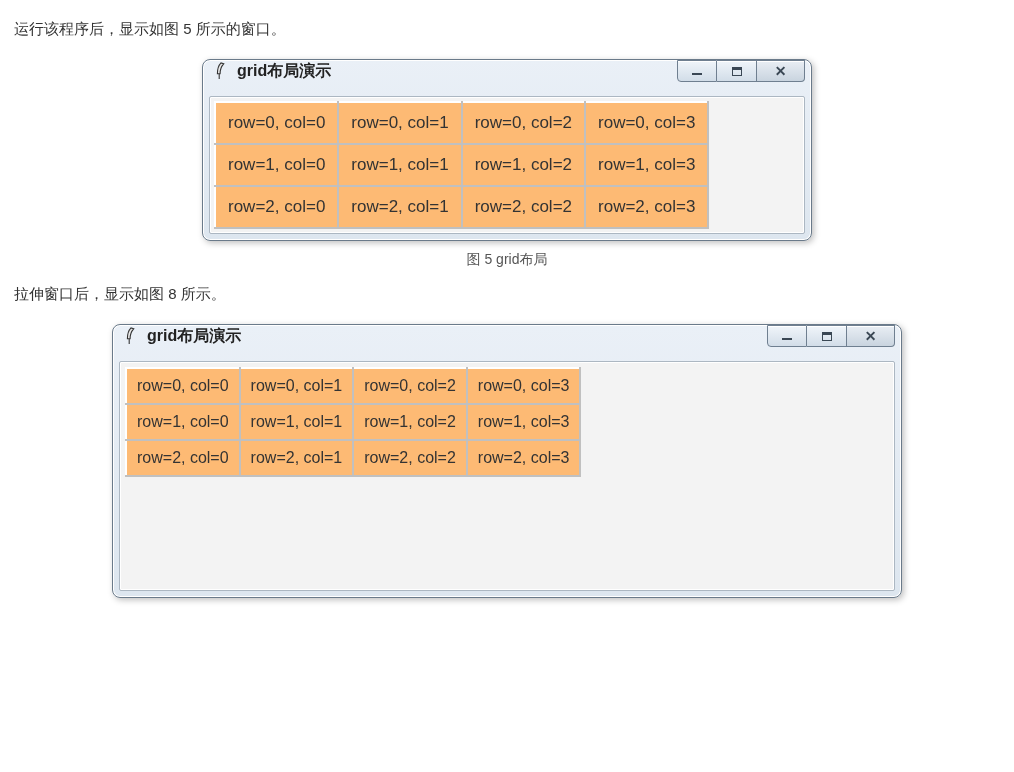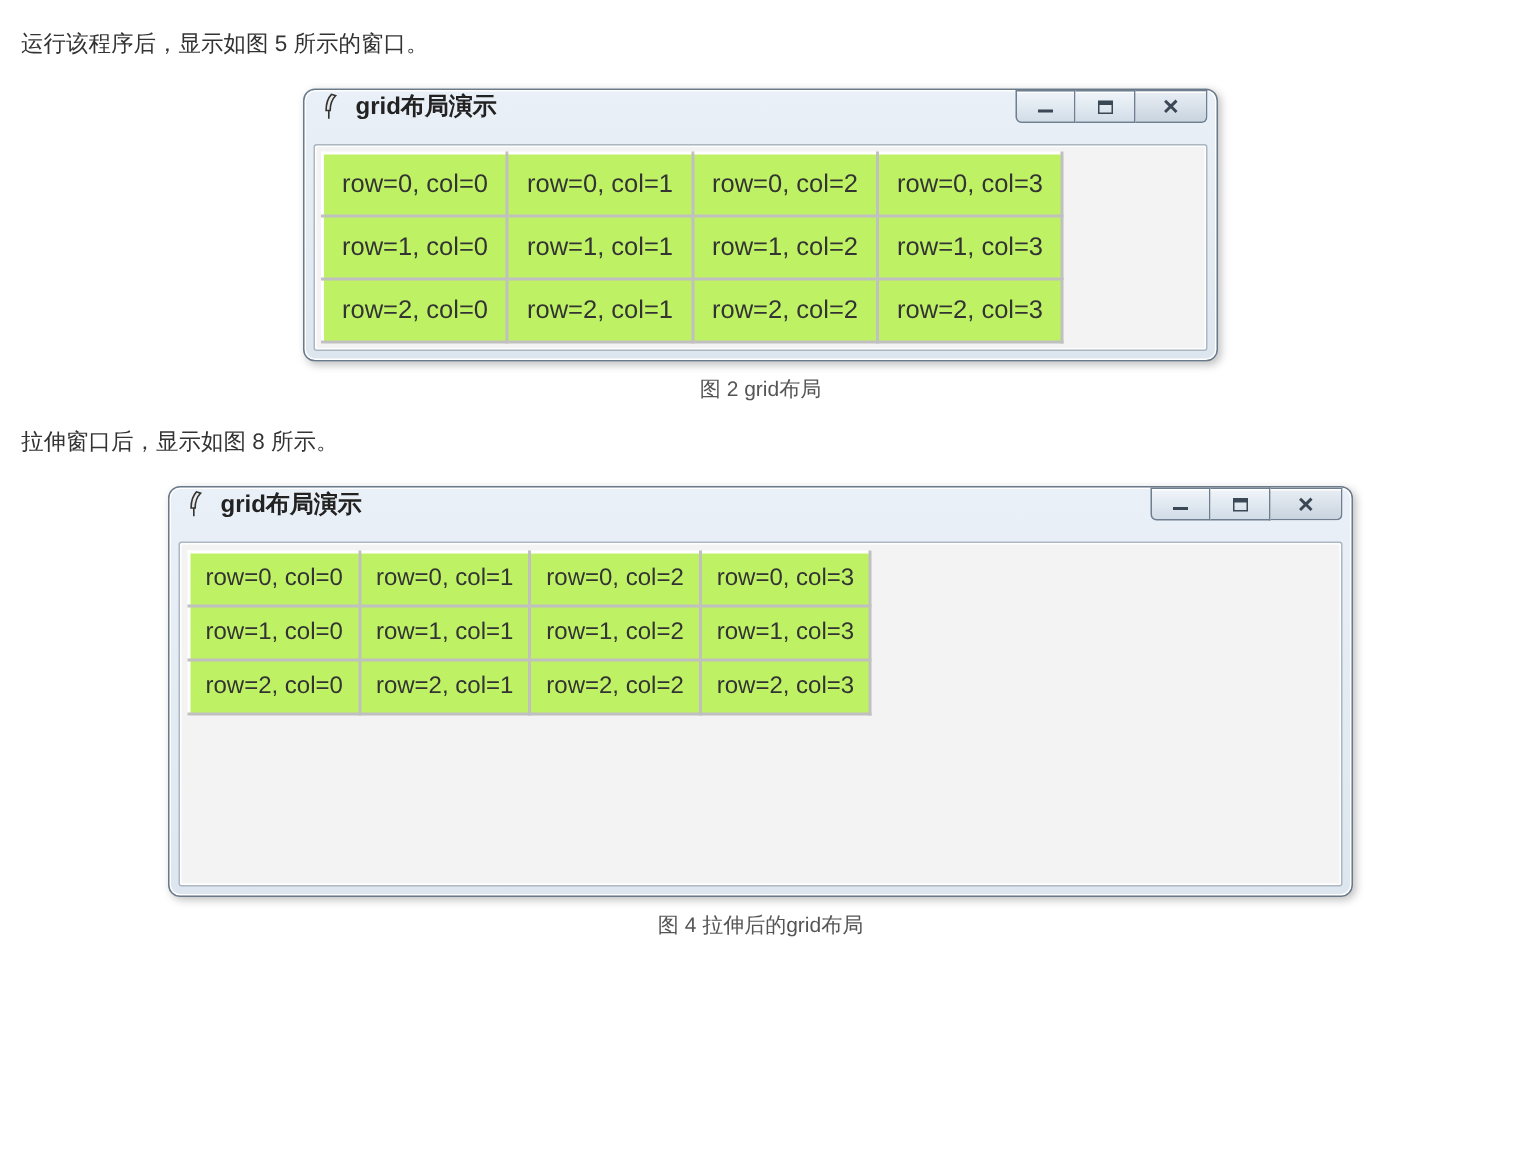--- a/index.html
+++ b/index.html
@@ -78,21 +78,21 @@
       background: #f3f3f3;
       border: 1px solid #acb7c2;
       border-radius: 2px;
       box-shadow: inset 0 0 0 1px #fff;
       padding: 5px;
     }
     .grid-table { border-collapse: collapse; }
     .grid-table td {
       border: 2px solid #c0c0c0;
       border-top-color:#fff; border-left-color:#fff;
-      background: #bef264;
+      background: #fdba74;
       padding: 10px 12px;
       font-size: 17px;
       color: #333;
       text-align: left;
       white-space: nowrap;
     }
     
     .fig3 .win7-window { width: 610px; }
     .fig3 .win7-client { padding: 4px; }
     
@@ -145,21 +145,21 @@
         <tr>
           <td>row=2, col=0</td>
           <td>row=2, col=1</td>
           <td>row=2, col=2</td>
           <td>row=2, col=3</td>
         </tr>
       </tbody>
         </table>
     </div>
   </div>
-  <div class="fig-caption">图 2 grid布局</div>
+  <div class="fig-caption">图 5 grid布局</div>
 </div>
 
 <p class="doc-text">拉伸窗口后，显示如图 8 所示。</p>
 
 <div class="fig-wrap fig4">
   <div class="win7-window">
     <div class="win7-titlebar">
       <span class="win7-icon">
         <svg class="feather-svg" viewBox="0 0 14 20">
             <path d="M7 1 C4 4 3 8 3 13 L6 13 C6 9 7 5 10 2 Z M5 13 L5 19" stroke="#333" stroke-width="1.2" fill="#e8e8e8"></path>
@@ -197,14 +197,13 @@
         <tr>
           <td>row=2, col=0</td>
           <td>row=2, col=1</td>
           <td>row=2, col=2</td>
           <td>row=2, col=3</td>
         </tr>
       </tbody>
         </table>
     </div>
   </div>
-  <div class="fig-caption">图 4 拉伸后的grid布局</div>
 </div>
 
 </body></html>

